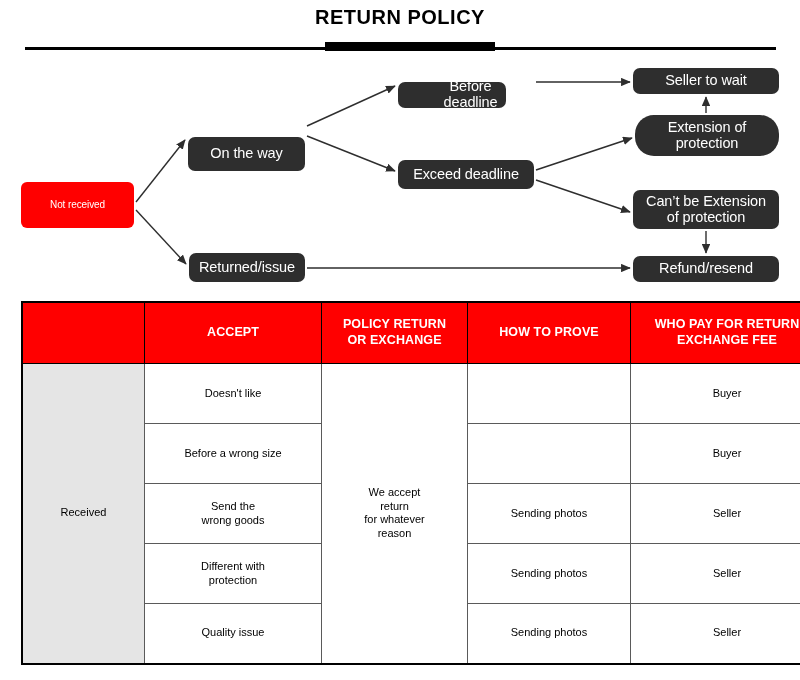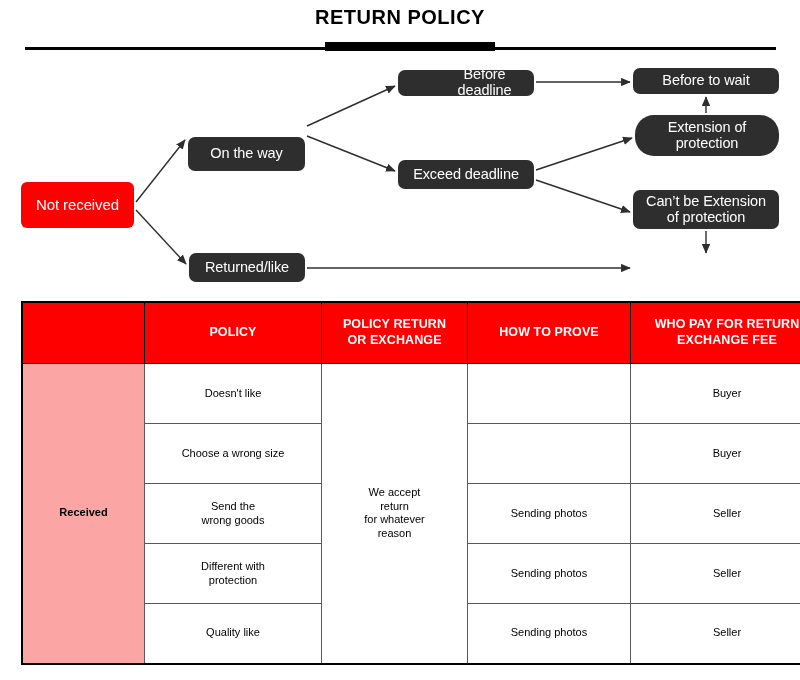--- a/index.html
+++ b/index.html
@@ -68,28 +68,28 @@
     justify-content: center;
     text-align: center;
     font-size: 14.5px;
     line-height: 1.08;
     padding: 0 7px;
     letter-spacing: -0.1px;
   }
   .node.red {
     background: #ff0000;
     border-radius: 6px;
-    font-size: 15px;
+    font-size: 10px;
   }
 
   
   #node-not-received   { left: 21px;  top: 122px; width: 113px; height: 46px; }
   #node-on-the-way     { left: 188px; top: 54px;  width: 117px; height: 34px; margin-top: 23px; }
   #node-returned-lost  { left: 189px; top: 193px; width: 116px; height: 29px; }
-  #node-before-deadline{ left: 398px; top: 10px;  width: 136px; height: 26px; padding-left: 44px; }
+  #node-before-deadline{ left: 398px; top: 22px;  width: 108px; height: 26px; padding-left: 44px; }
   #node-exceed-deadline{ left: 398px; top: 100px; width: 136px; height: 29px; border-radius: 7px; }
   #node-patient-wait   { left: 633px; top: 8px;   width: 146px; height: 26px; }
   #node-extension      { left: 635px; top: 55px;  width: 144px; height: 41px; border-radius: 19px; }
   #node-cant-extension { left: 633px; top: 130px; width: 146px; height: 39px; }
   #node-refund-resend  { left: 633px; top: 196px; width: 146px; height: 26px; }
 
   
   #policy-table {
     position: absolute;
     left: 21px;
@@ -119,25 +119,24 @@
   }
   th.col-category, td.col-category {
     width: 113px;
   }
   th.col-cause, td.col-cause { width: 168px; }
   th.col-accept, td.col-accept { width: 137px; }
   th.col-prove, td.col-prove { width: 154px; }
   th.col-who, td.col-who { width: 184px; }
 
   td.category-cell {
-    background: #fca5a5;
+    background: #e5e5e5;
     color: #ffffff;
     font-size: 16px;
     border-color: #000000;
-    font-weight: bold;
   }
   td.accept-cell {
     font-size: 15px;
     line-height: 1.55;
   }
   tbody tr { height: 60px; }
 </style>
 </head>
 <body>
 
@@ -172,33 +171,34 @@
       <line x1="706" y1="53" x2="706" y2="37"></line>
 
       <line x1="706" y1="171" x2="706" y2="193"></line>
 
       <line x1="307" y1="208" x2="630" y2="208"></line>
     </g>
   </svg>
 
   <div class="node red" id="node-not-received">Not received</div>
   <div class="node" id="node-on-the-way">On the way</div>
-  <div class="node" id="node-returned-lost">Returned/like</div>
+  <div class="node" id="node-returned-lost">Returned/issue</div>
   <div class="node" id="node-before-deadline">Before deadline</div>
   <div class="node" id="node-exceed-deadline">Exceed deadline</div>
-  <div class="node" id="node-patient-wait">Before to wait</div>
+  <div class="node" id="node-patient-wait">Seller to wait</div>
   <div class="node" id="node-extension">Extension of protection</div>
   <div class="node" id="node-cant-extension">Can’t be Extension of protection</div>
+  <div class="node" id="node-refund-resend">Refund/resend</div>
 </div>
 
 <table id="policy-table">
   <thead>
     <tr>
       <th class="col-category"></th>
-      <th class="col-cause">POLICY</th>
+      <th class="col-cause">ACCEPT</th>
       <th class="col-accept">
         <span>POLICY RETURN</span><br>
         <span>OR EXCHANGE</span>
       </th>
       <th class="col-prove">HOW TO PROVE</th>
       <th class="col-who">
         <span>WHO PAY FOR RETURN</span><br>
         <span>EXCHANGE FEE</span>
       </th>
     </tr>
@@ -210,39 +210,39 @@
       <td class="col-accept accept-cell" rowspan="5">
         <span>We accept</span><br>
         <span>return</span><br>
         <span>for whatever</span><br>
         <span>reason</span>
       </td>
       <td class="col-prove"></td>
       <td class="col-who">Buyer</td>
     </tr>
     <tr>
-      <td class="col-cause">Choose a wrong size</td>
+      <td class="col-cause">Before a wrong size</td>
       <td class="col-prove"></td>
       <td class="col-who">Buyer</td>
     </tr>
     <tr>
       <td class="col-cause">
         <span>Send the</span><br>
         <span>wrong goods</span>
       </td>
       <td class="col-prove">Sending photos</td>
       <td class="col-who">Seller</td>
     </tr>
     <tr>
       <td class="col-cause">
         <span>Different with</span><br>
         <span>protection</span>
       </td>
       <td class="col-prove">Sending photos</td>
       <td class="col-who">Seller</td>
     </tr>
     <tr>
-      <td class="col-cause">Quality like</td>
+      <td class="col-cause">Quality issue</td>
       <td class="col-prove">Sending photos</td>
       <td class="col-who">Seller</td>
     </tr>
   </tbody>
 </table>
 
 </body></html>

